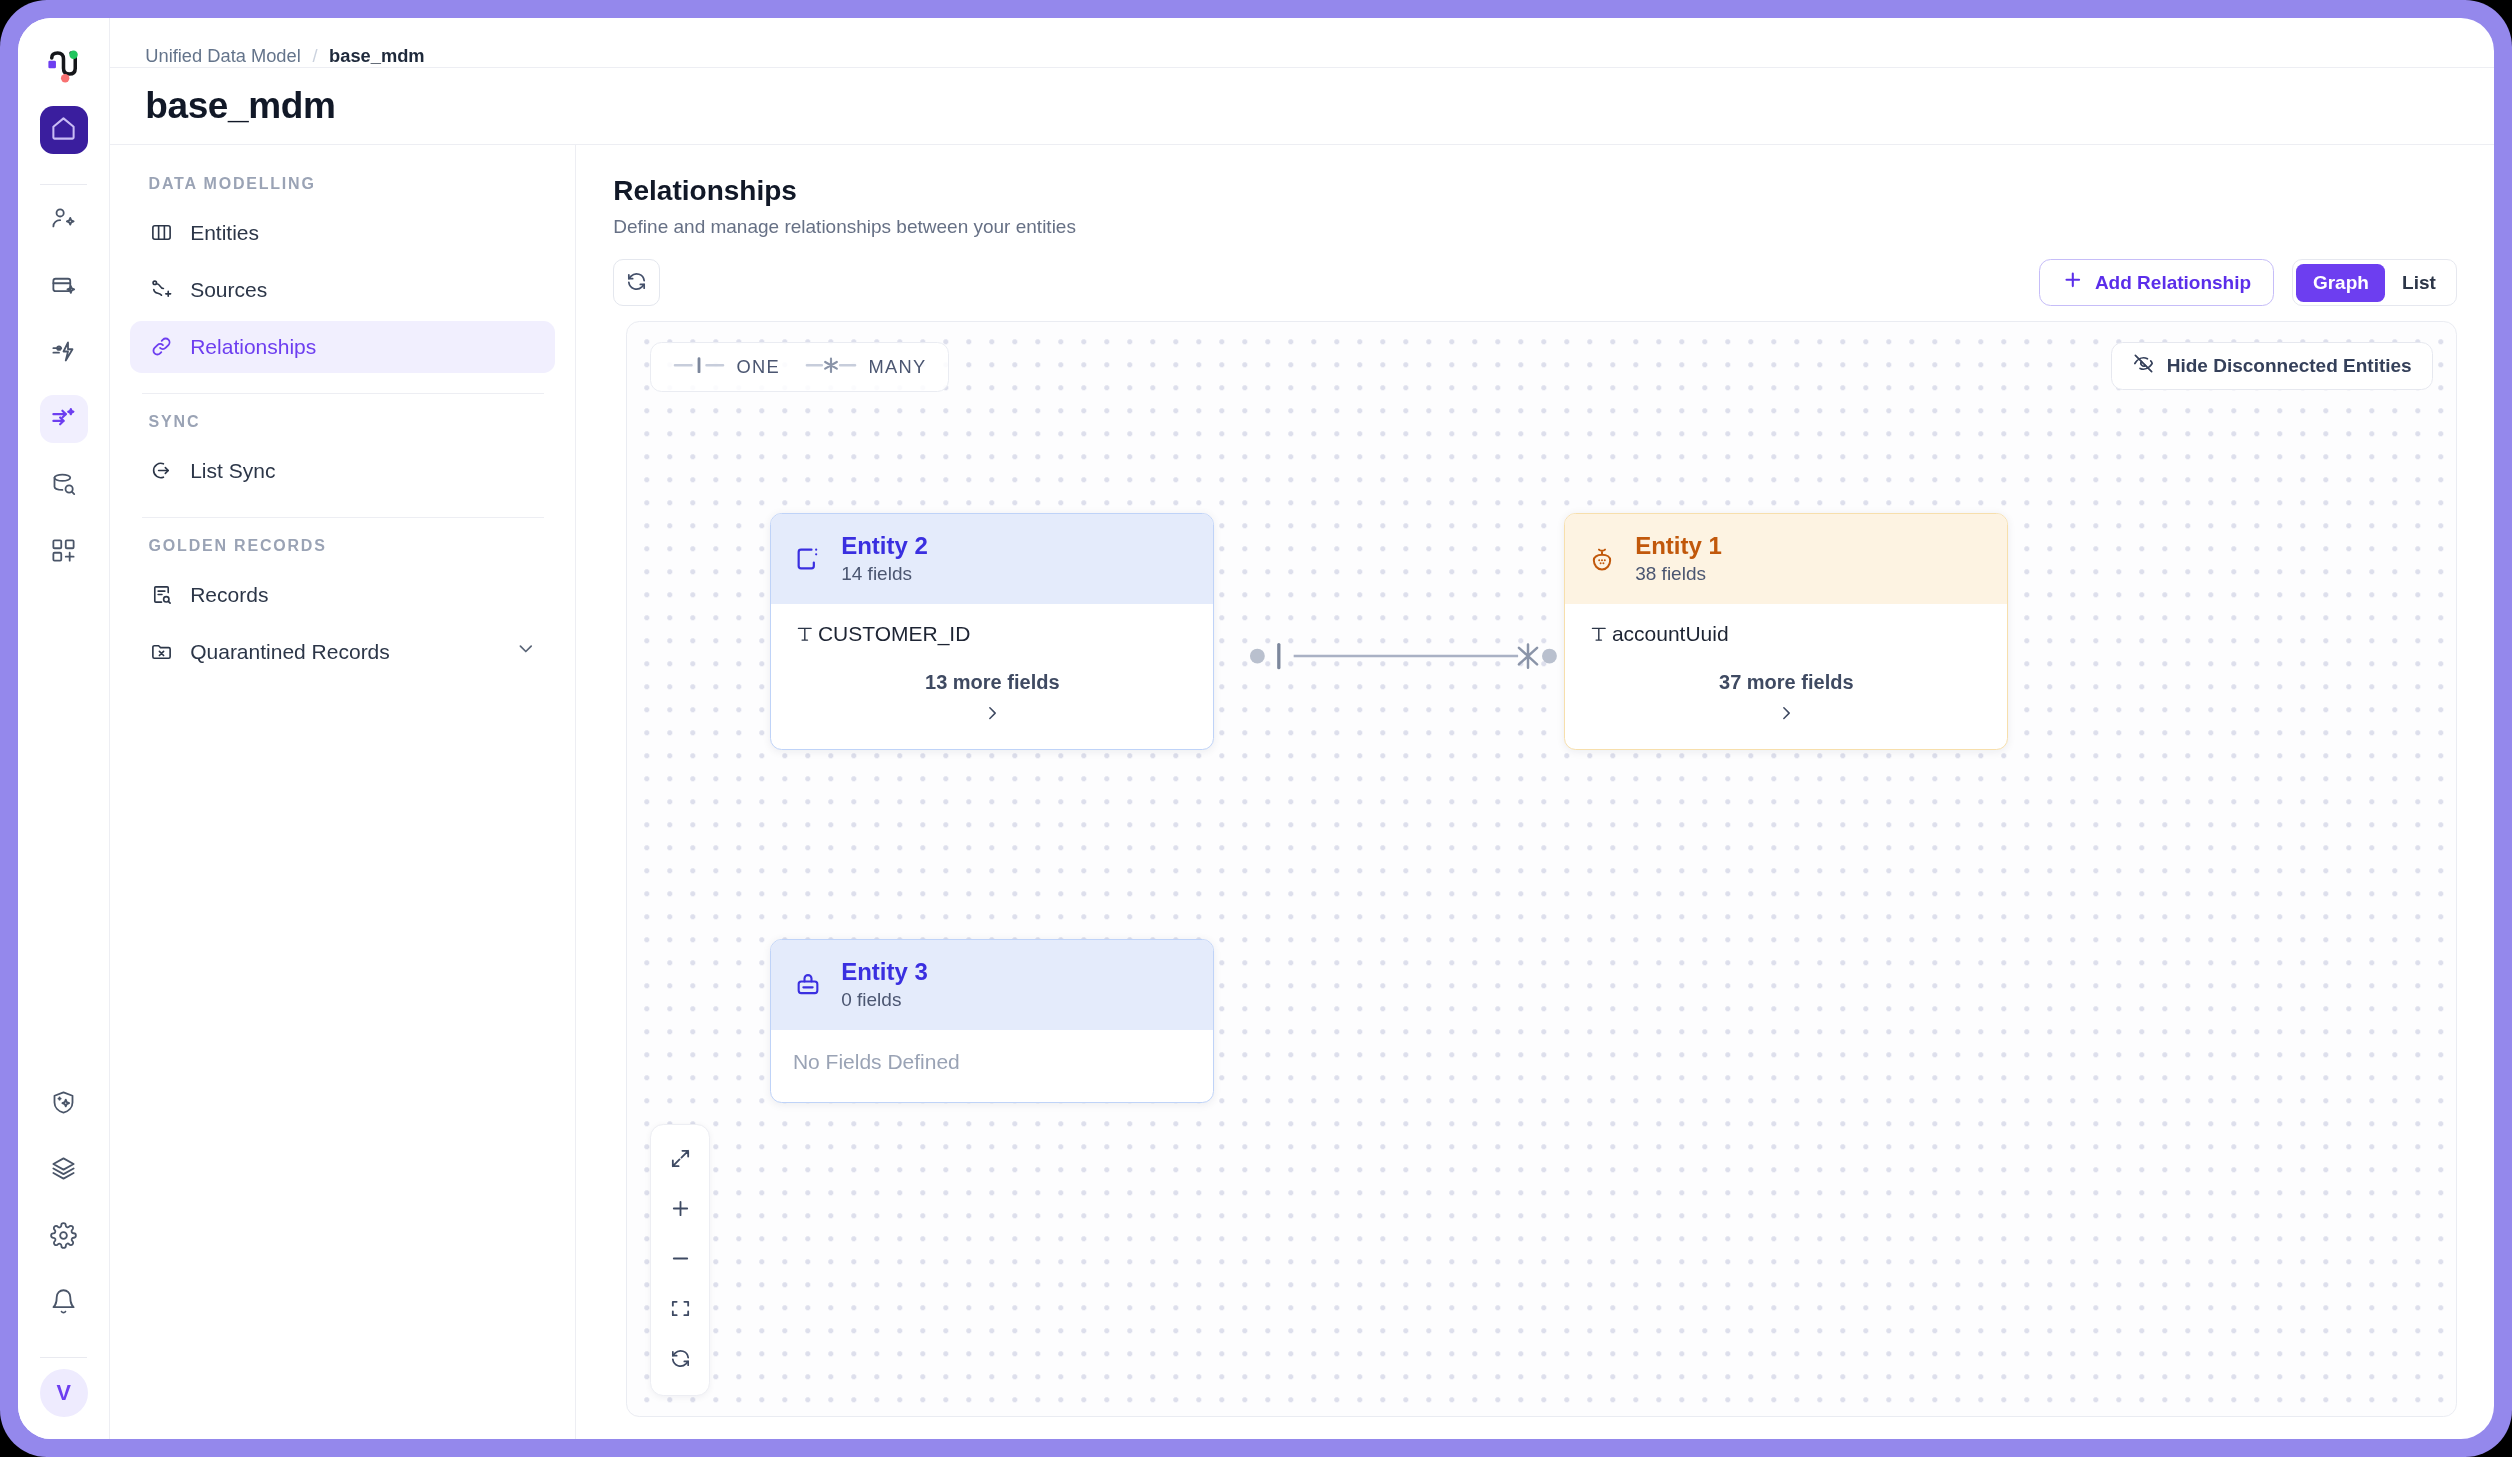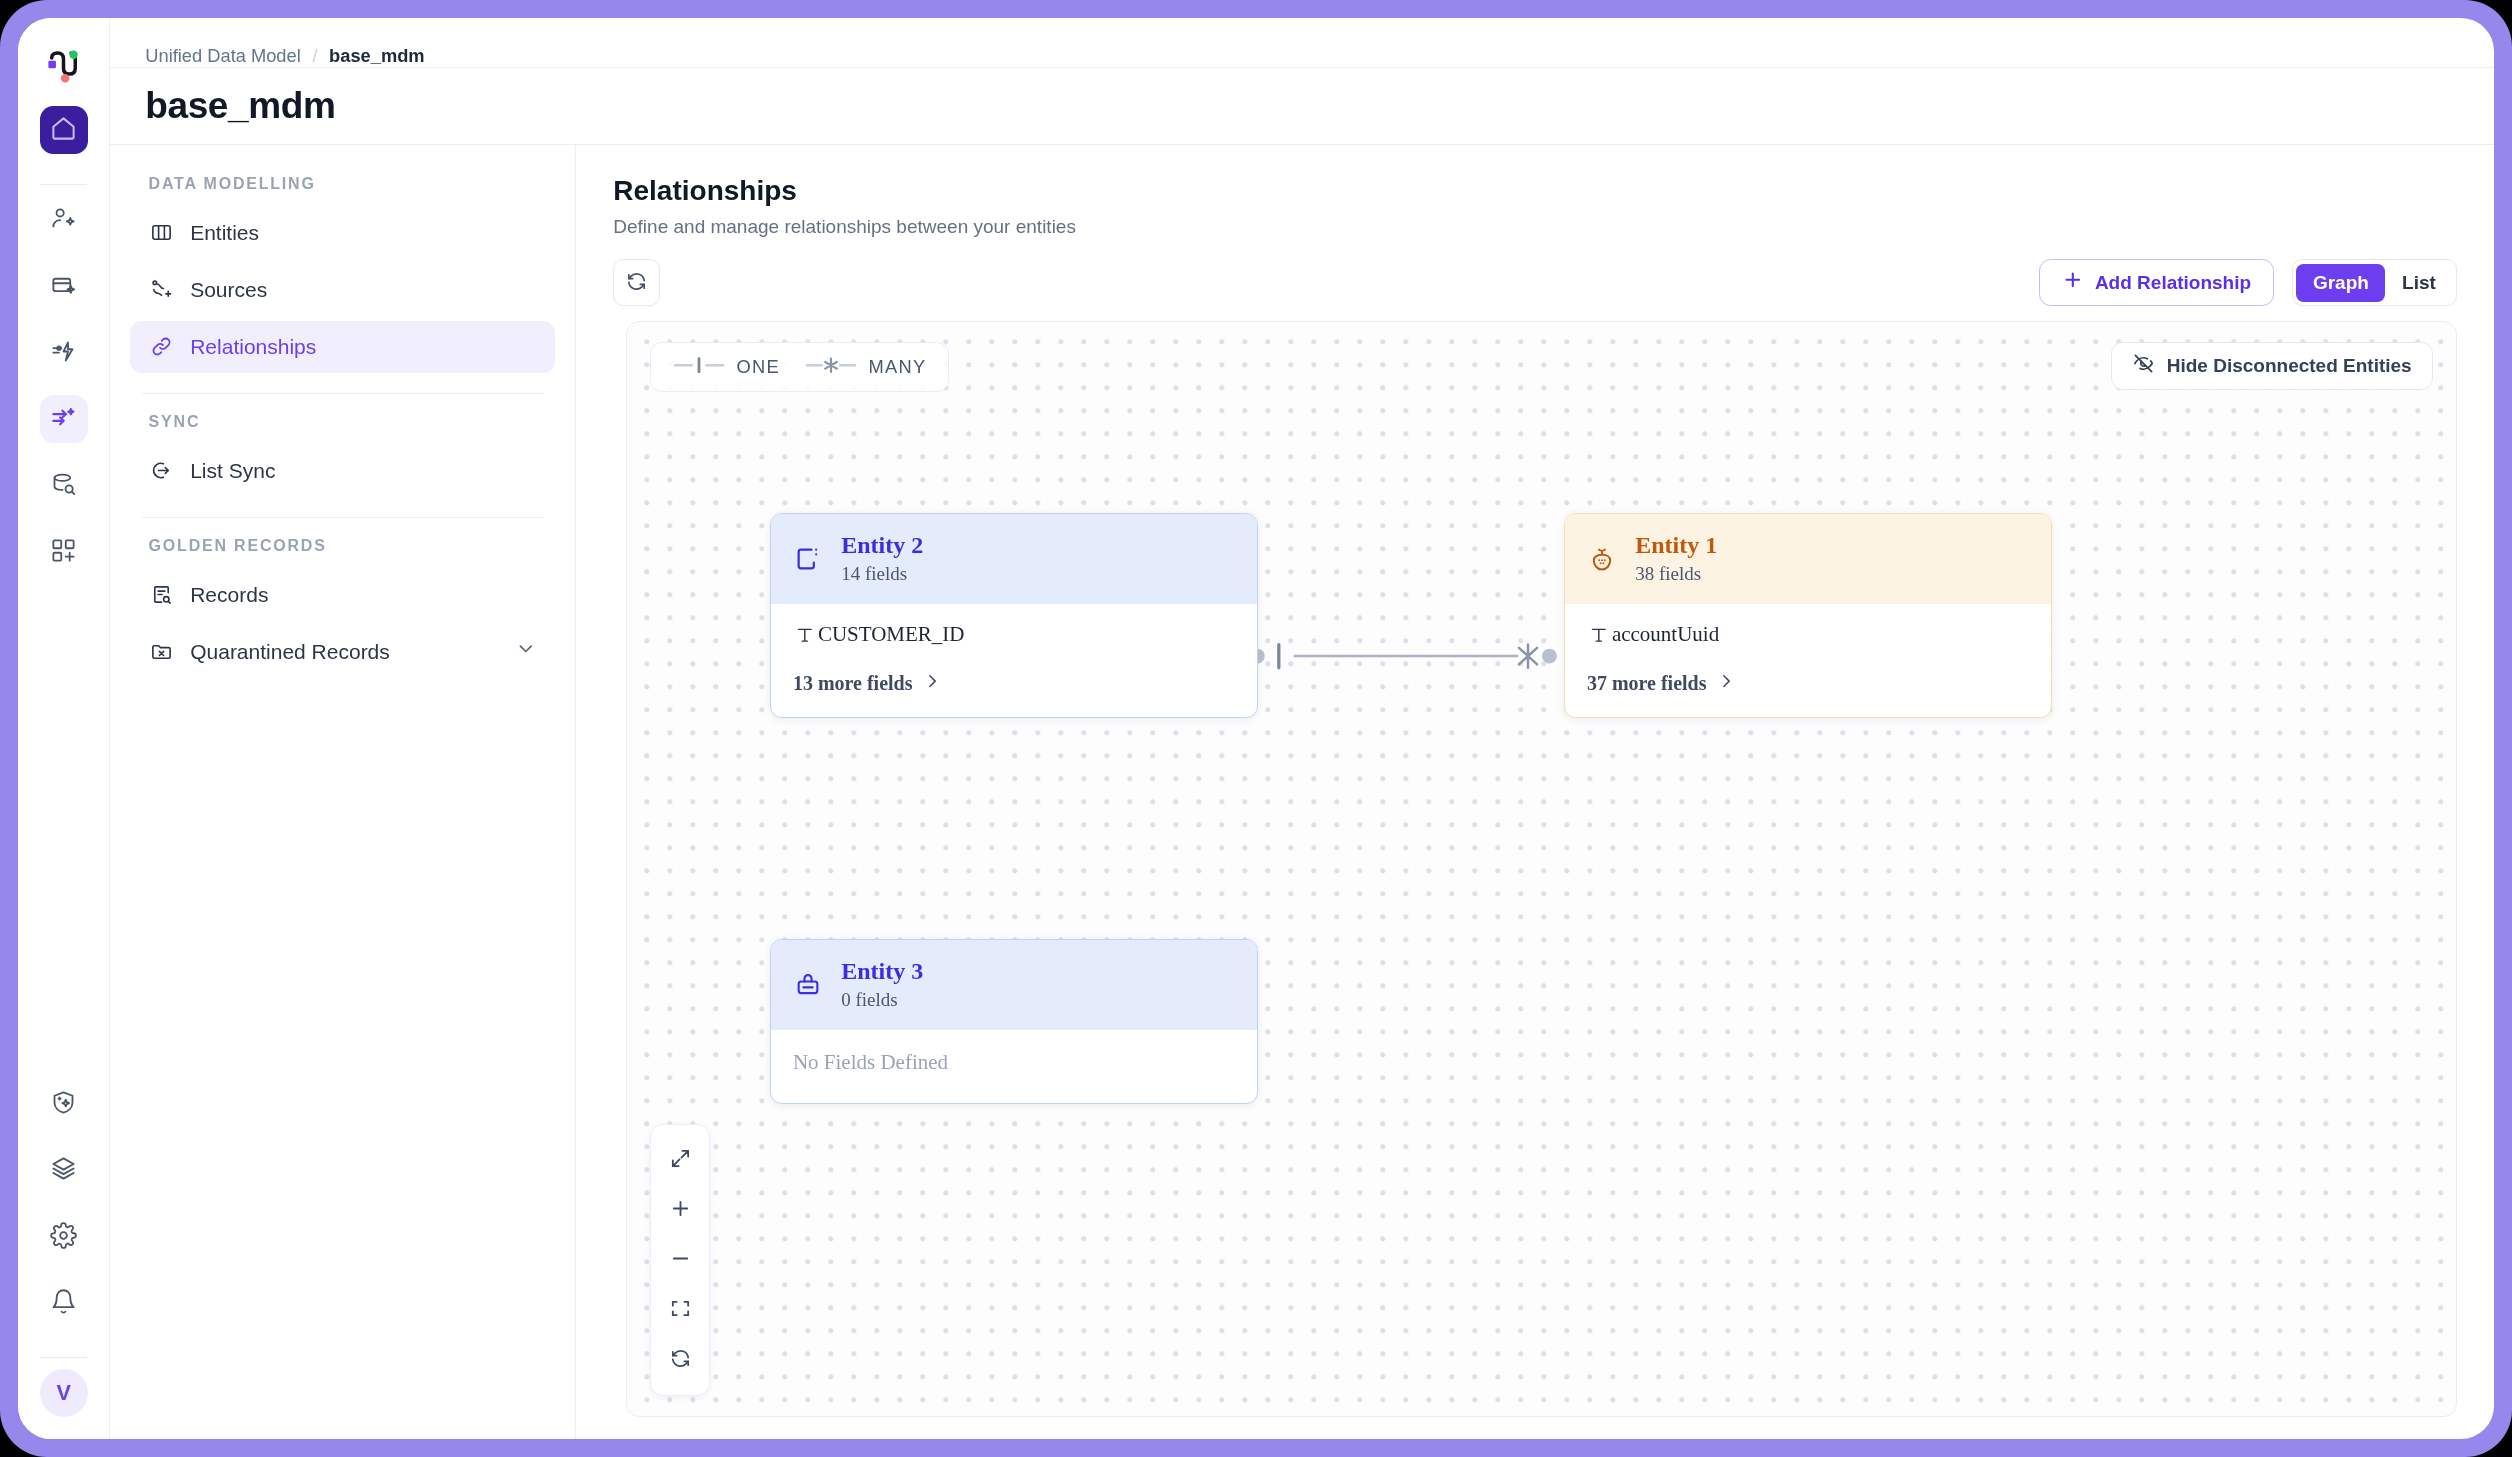--- a/index.html
+++ b/index.html
@@ -154,26 +154,25 @@
     height: 48px; border-radius: 11.6px;
     border: 0.8px solid #E6E8EF; background: #FFFFFF;
     display: flex; align-items: center; gap: 11.6px;
     padding: 0 20px;
     font-size: 19px; font-weight: 600; color: #35405A;
   }
 
   
   .node {
     position: absolute;
-    width: 488px;
+    width: 444px;
     border-radius: 11.6px;
     background: #FFFFFF;
     box-shadow: 0 1.7px 8.3px rgba(20,25,55,0.07);
     overflow: hidden;
-    font-family: Liberation Serif, serif;
   }
   .node.blue { border: 1.7px solid #BFD3F8; }
   .node.amber { border: 1.7px solid #F7DFAC; }
   .node-head { display: flex; align-items: center; gap: 18.3px; padding: 18.3px 21.6px; }
   .node.blue .node-head { background: #E4EBFB; }
   .node.amber .node-head { background: #FDF3E2; }
   .node-head-icon { width: 30px; height: 30px; display:flex; align-items:center; justify-content:center; flex-shrink:0; }
   .node.blue .node-head-icon { color: #3A2FE0; }
   .node.amber .node-head-icon { color: #C1580B; }
   .node-name { font-size: 24px; font-weight: 600; line-height: 1.15; }
@@ -183,21 +182,21 @@
   .node-body { padding: 0 21.6px; }
   .field-row {
     display: flex; align-items: center; gap: 2px;
     padding: 18.3px 0 16.6px 0;
     font-size: 21px; color: #1D2433;
   }
   .type-icon { width: 23px; height: 23px; display:flex; align-items:center; justify-content:center; color:#2C3648; flex-shrink:0;}
   .more-fields {
     display: flex; align-items: center; gap: 10px;
     padding: 8.3px 0 21.6px 0;
-    font-size: 20px; font-weight: 700; color: #3F4A62;
+    font-size: 20px; font-weight: 700; color: #3F4A62; flex-direction: column;
   }
   .empty-fields { padding: 20px 0 28px 0; font-size: 21px; color: #9AA3B5; }
 
   
   .edge { position: absolute; pointer-events: none; }
   .zoom-panel {
     position: absolute; left: 23px; bottom: 20px;
     width: 60px; border-radius: 13.3px;
     border: 0.8px solid #EDEEF3; background: #FFFFFF;
     box-shadow: 0 1.7px 6.7px rgba(20,25,55,0.05);

